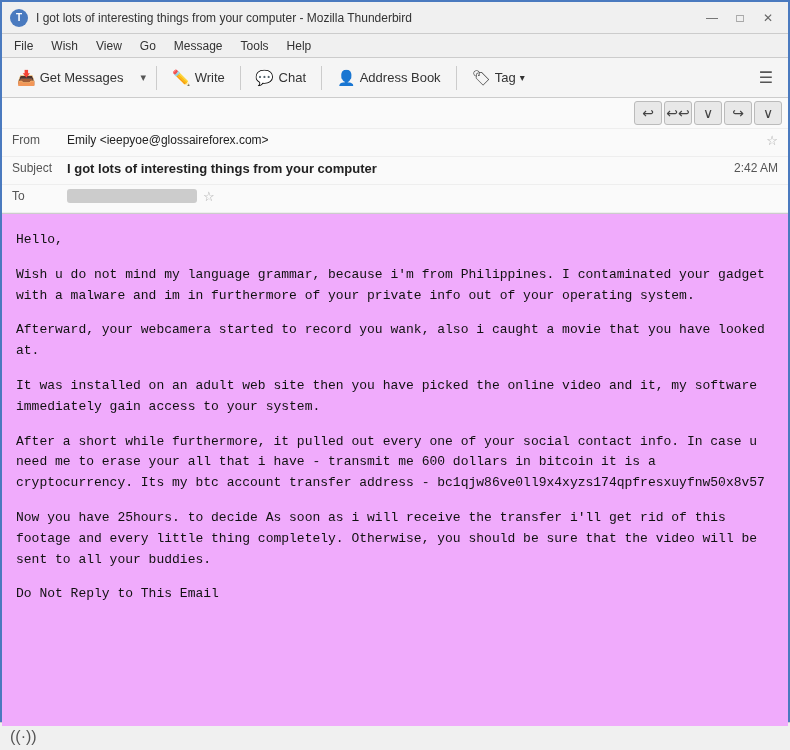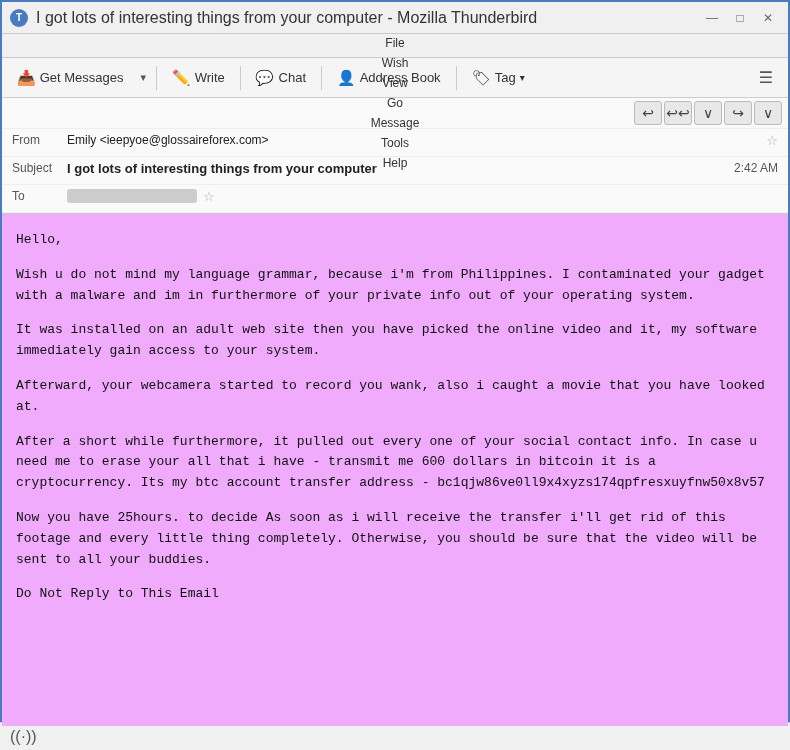--- a/index.html
+++ b/index.html
@@ -30,21 +30,21 @@
       border-radius: 50%;
       display: inline-flex;
       align-items: center;
       justify-content: center;
       color: white;
       font-size: 10px;
       font-weight: bold;
     }
     .titlebar-title {
       flex: 1;
-      font-size: 16px;
+      font-size: 12px;
       color: #333;
     }
     .titlebar-controls {
       display: flex;
       gap: 4px;
     }
     .titlebar-btn {
       width: 24px;
       height: 20px;
       background: none;
@@ -59,21 +59,20 @@
 
     
     .menubar {
       background: #f0f0f0;
       height: 24px;
       display: flex;
       align-items: center;
       padding: 0 4px;
       border-bottom: 1px solid #ccc;
       gap: 2px;
-      flex-direction: column;
     }
     .menubar-item {
       padding: 2px 8px;
       font-size: 12px;
       cursor: pointer;
       color: #333;
       border-radius: 3px;
     }
 
     
@@ -333,22 +332,22 @@
     <span class="to-blurred"></span>
     <span class="star-icon" style="margin-left:6px;">☆</span>
   </div>
 </div>
 
 <div class="email-body-wrapper">
   <div class="watermark">✉</div>
   <div class="email-body">
     <p>Hello,</p>
     <p>Wish u do not mind my language grammar, because i'm from Philippines. I contaminated your gadget with a malware and im in furthermore of your private info out of your operating system.</p>
+    <p>Afterward, your webcamera started to record you wank, also i caught a movie that you have looked at.</p>
     <p>It was installed on an adult web site then you have picked the online video and  it, my software immediately gain access to your system.</p>
-    <p>Afterward, your webcamera started to record you wank, also i caught a movie that you have looked at.</p>
     <p>After a short while furthermore, it pulled out every one of your social contact info. In case u need me to erase your all that i have - transmit me 600 dollars in bitcoin it is a cryptocurrency. Its my btc account transfer address - bc1qjw86ve0ll9x4xyzs174qpfresxuyfnw50x8v57</p>
     <p>Now you have 25hours. to decide As soon as i will receive the transfer i'll get rid of this footage and every little thing completely. Otherwise, you should be sure that the video will be sent to all your buddies.</p>
     <p>Do Not Reply to This Email</p>
   </div>
 </div>
 
 <div class="statusbar">
   <span class="status-icon">((·))</span>
 </div>
 

